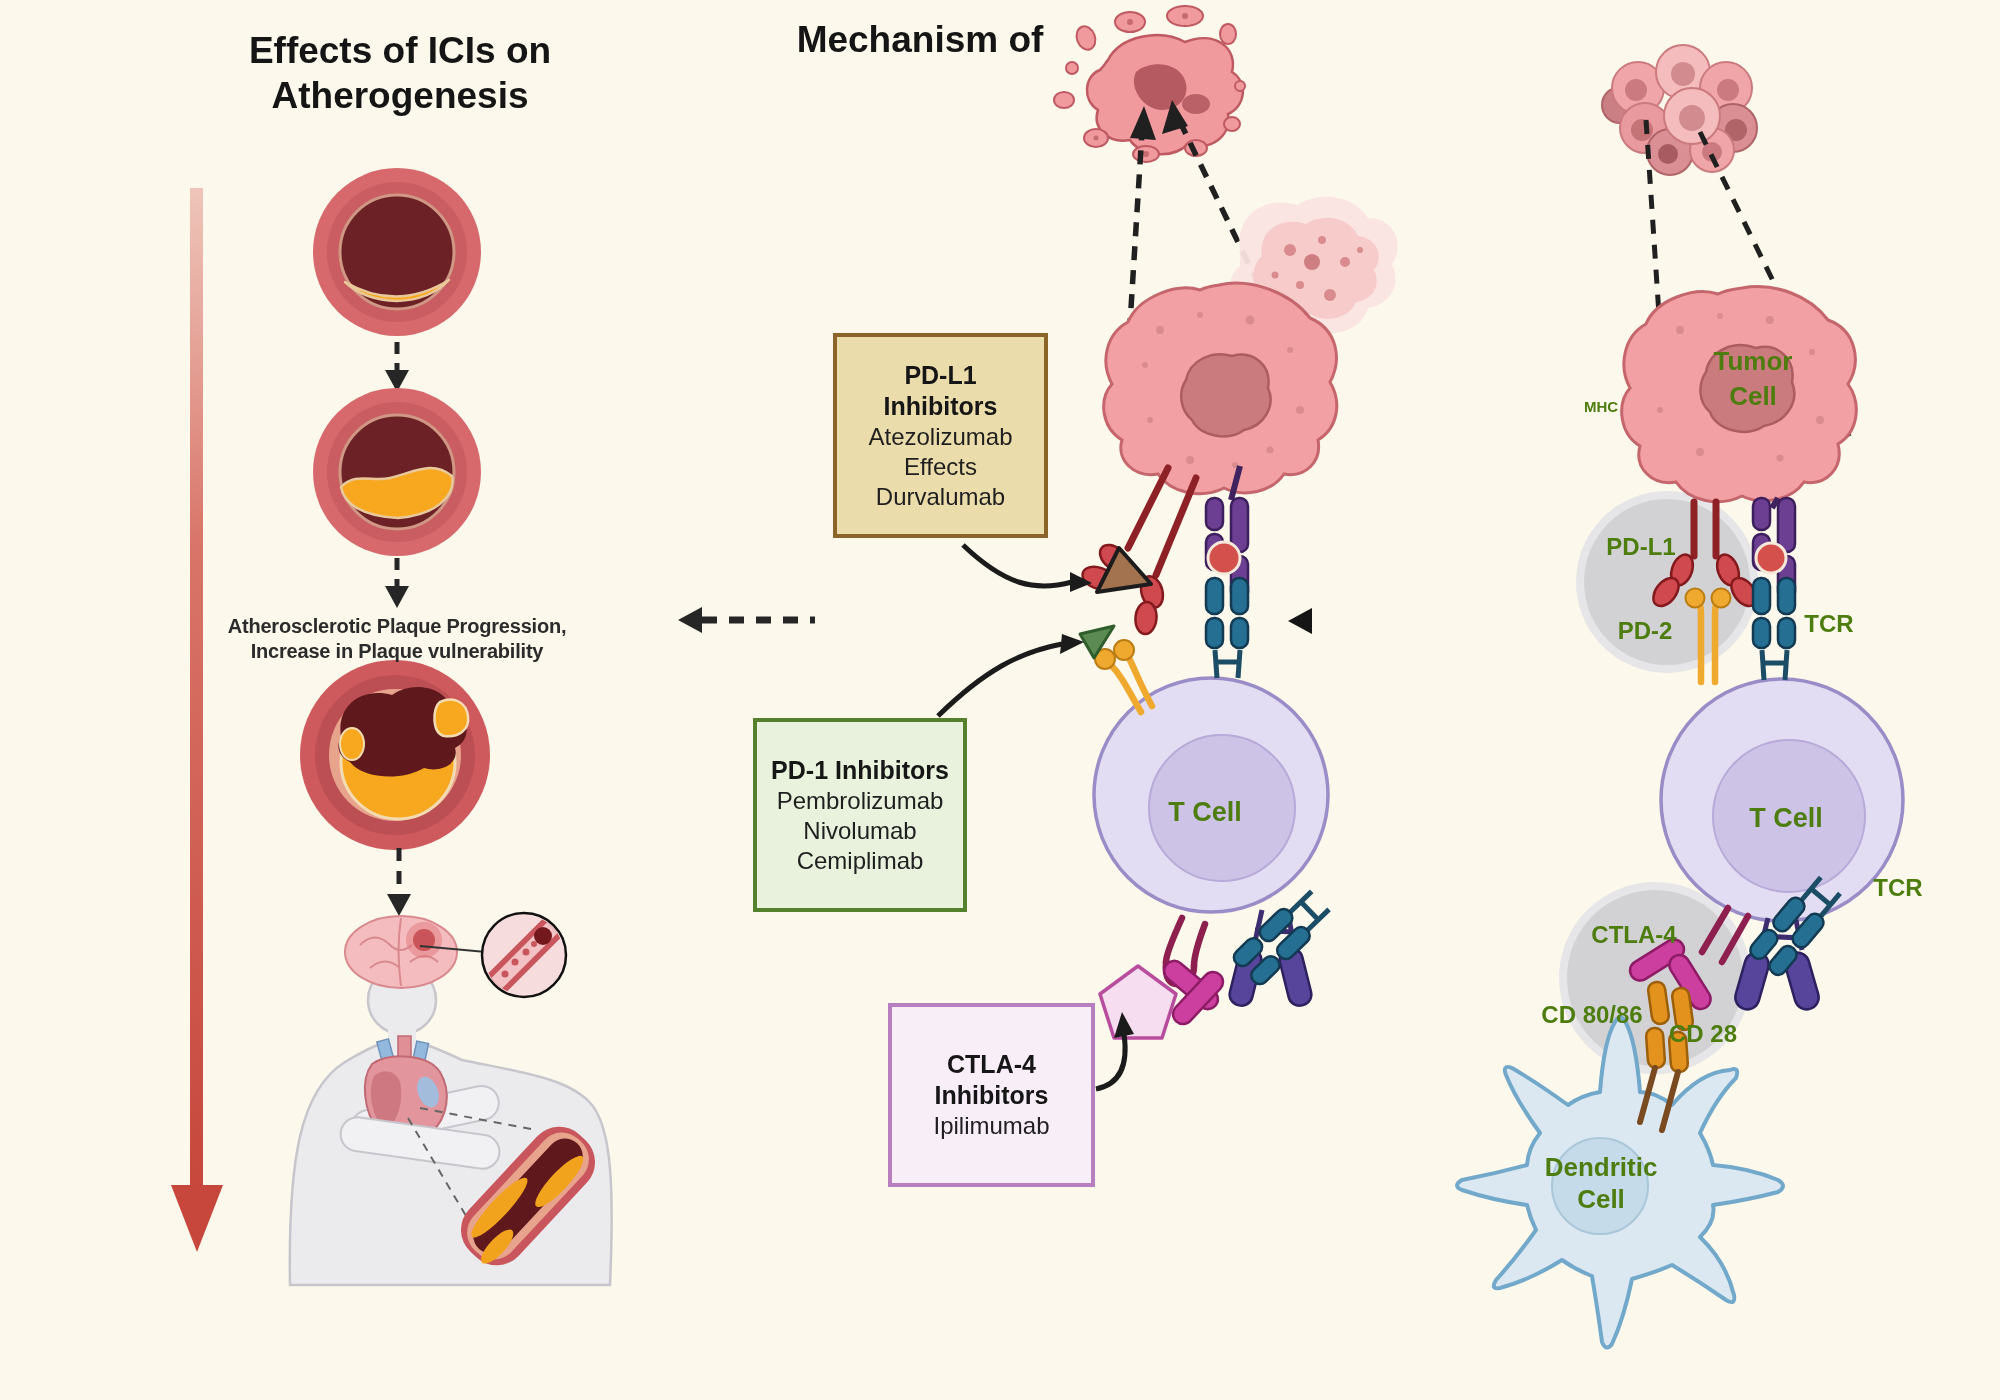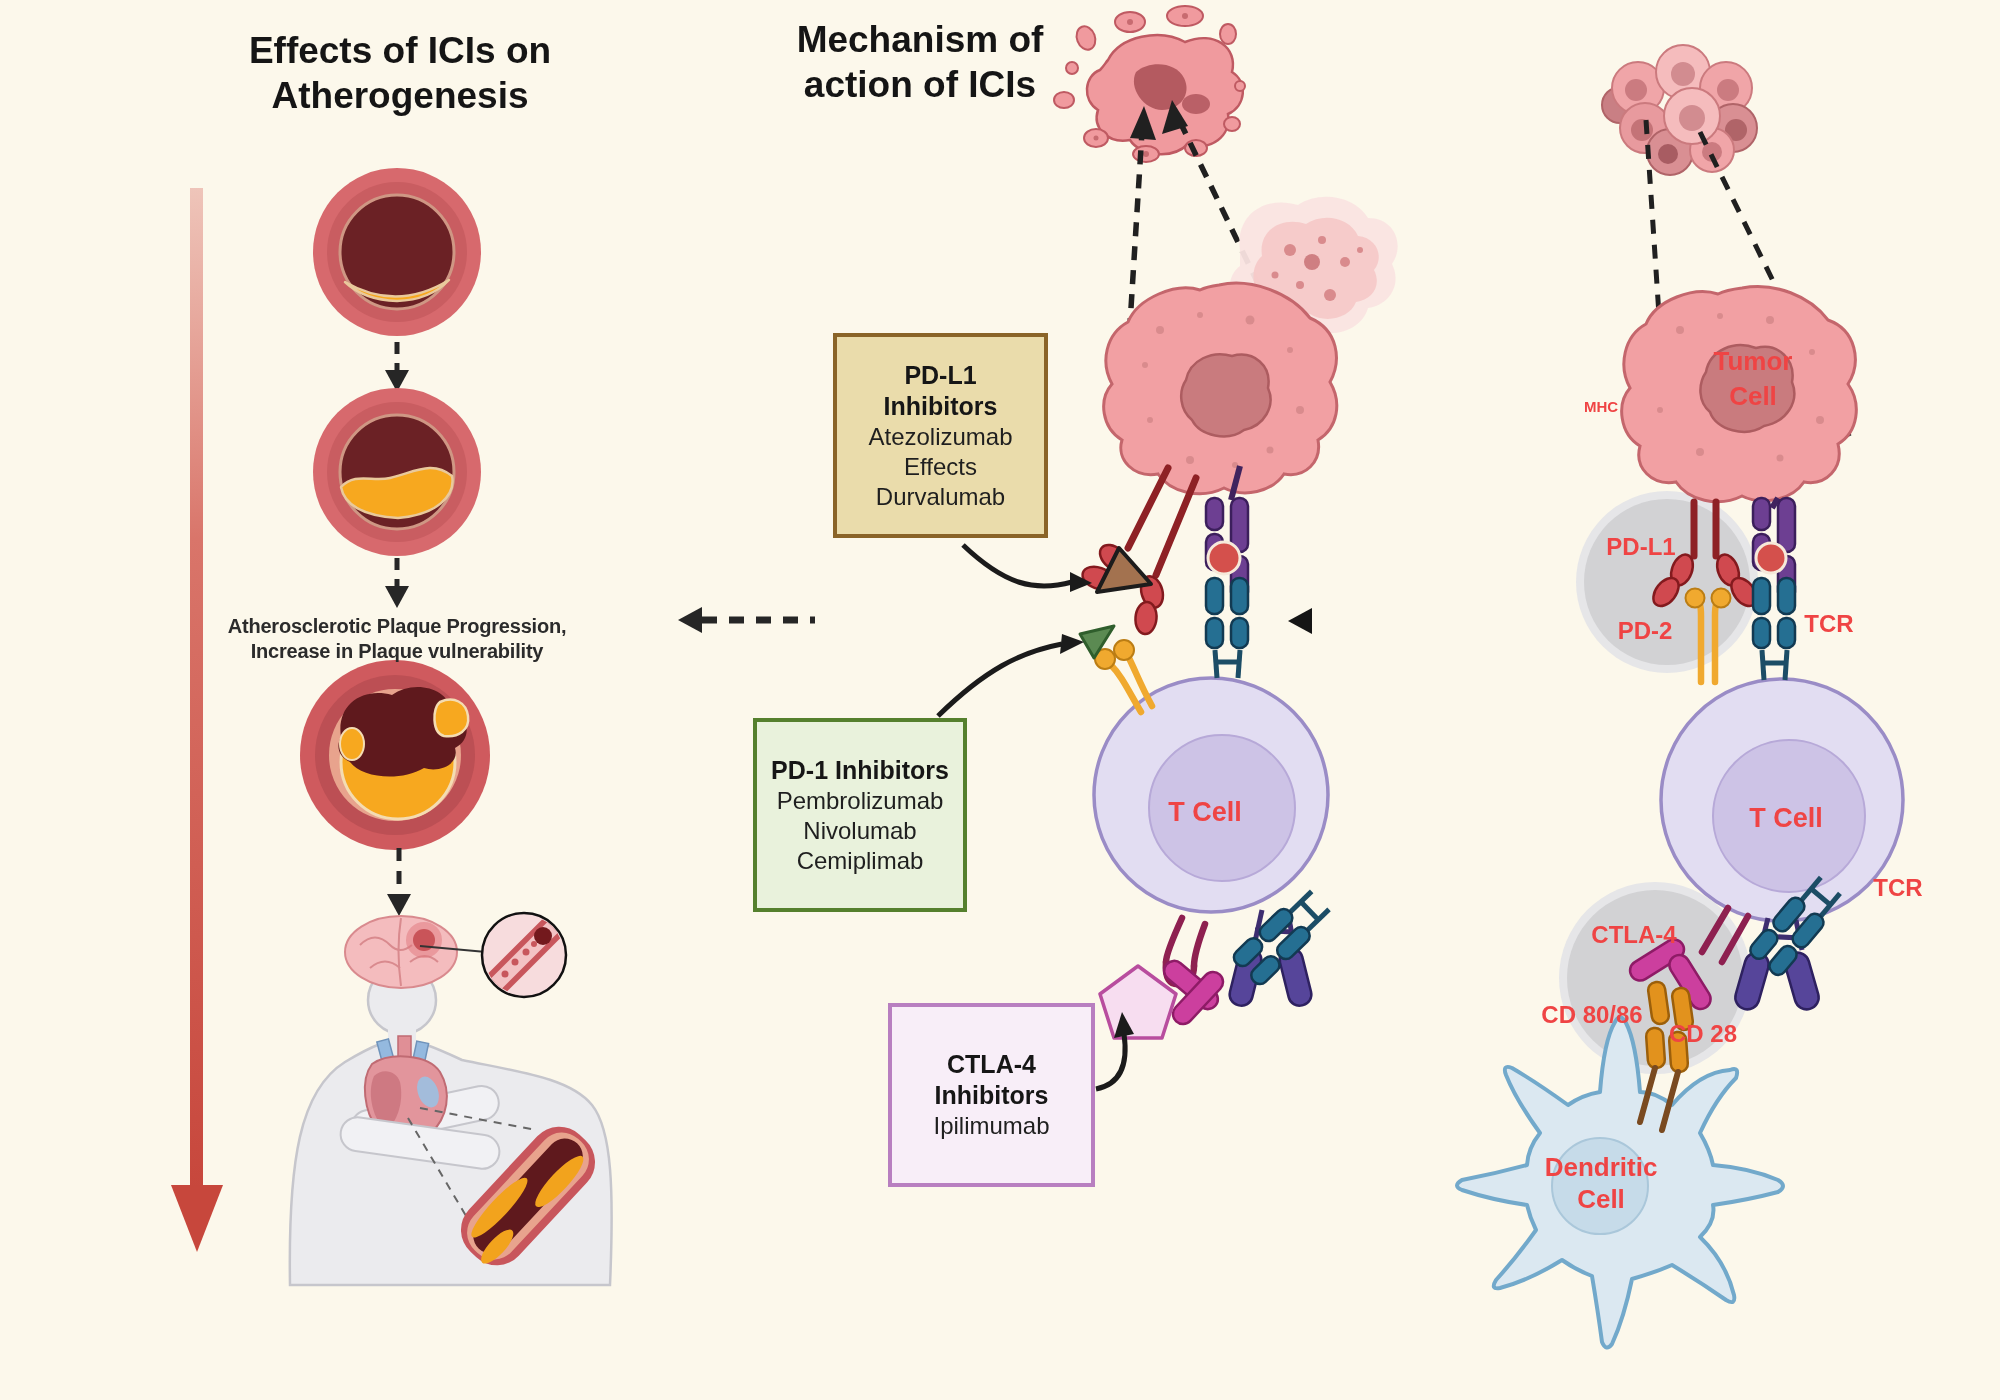--- a/index.html
+++ b/index.html
@@ -14,21 +14,21 @@
   .art{position:absolute;left:0;top:0;}
   .ttl{position:absolute;text-align:center;font-weight:700;font-size:37px;line-height:45px;color:var(--title-text);}
   .cap{position:absolute;text-align:center;font-weight:700;font-size:20px;line-height:25px;color:#2b2b2b;letter-spacing:-0.2px;}
   .mace{position:absolute;text-align:center;font-weight:700;font-style:italic;font-size:27px;line-height:34px;color:#141414;}
   .ibox{position:absolute;display:flex;flex-direction:column;justify-content:center;align-items:center;border-style:solid;border-width:4px;box-sizing:border-box;text-align:center;}
   .ibox .bt{font-weight:700;font-size:25px;line-height:31px;color:#161616;}
   .ibox .bd{font-weight:400;font-size:24px;line-height:30px;color:#1f1f1f;}
   .box-pdl1{left:833px;top:333px;width:215px;height:205px;background:var(--pdl1-box-bg);border-color:var(--pdl1-box-border);}
   .box-pd1{left:753px;top:718px;width:214px;height:194px;background:var(--pd1-box-bg);border-color:var(--pd1-box-border);}
   .box-ctla4{left:888px;top:1003px;width:207px;height:184px;background:var(--ctla4-box-bg);border-color:var(--ctla4-box-border);}
-  .lbl{position:absolute;transform:translate(-50%,-50%);white-space:nowrap;font-weight:700;color:#ef4444;}
+  .lbl{position:absolute;transform:translate(-50%,-50%);white-space:nowrap;font-weight:700;color:#4d7c0f;}
 </style>
 </head>
 <body>
 
 <div class="canvas">
 
 <svg class="art" width="2000" height="1400" viewBox="0 0 2000 1400">
   <defs>
     <linearGradient id="gradRed" x1="0" y1="0" x2="0" y2="1">
       <stop offset="0" stop-color="#edbfb4" stop-opacity="0.9"></stop>
@@ -416,21 +416,20 @@
     <rect x="1834" y="957" width="17" height="32" rx="8" fill="#256f92" stroke="#123a52" stroke-width="2.5"></rect>
   </g>
 </svg>
 
 <div class="ttl" style="left:150px;top:28px;width:500px;">
   <div>Effects of ICIs on</div>
   <div>Atherogenesis</div>
 </div>
 <div class="ttl" style="left:670px;top:17px;width:500px;">
   <div>Mechanism of</div>
-  <div>action of ICIs</div>
 </div>
 
 <div class="cap" style="left:147px;top:614px;width:500px;">
   <div>Atherosclerotic Plaque Progression,</div>
   <div>Increase in Plaque vulnerability</div>
 </div>
 
 
 <div class="ibox box-pdl1">
   <div class="bt">PD-L1</div>

